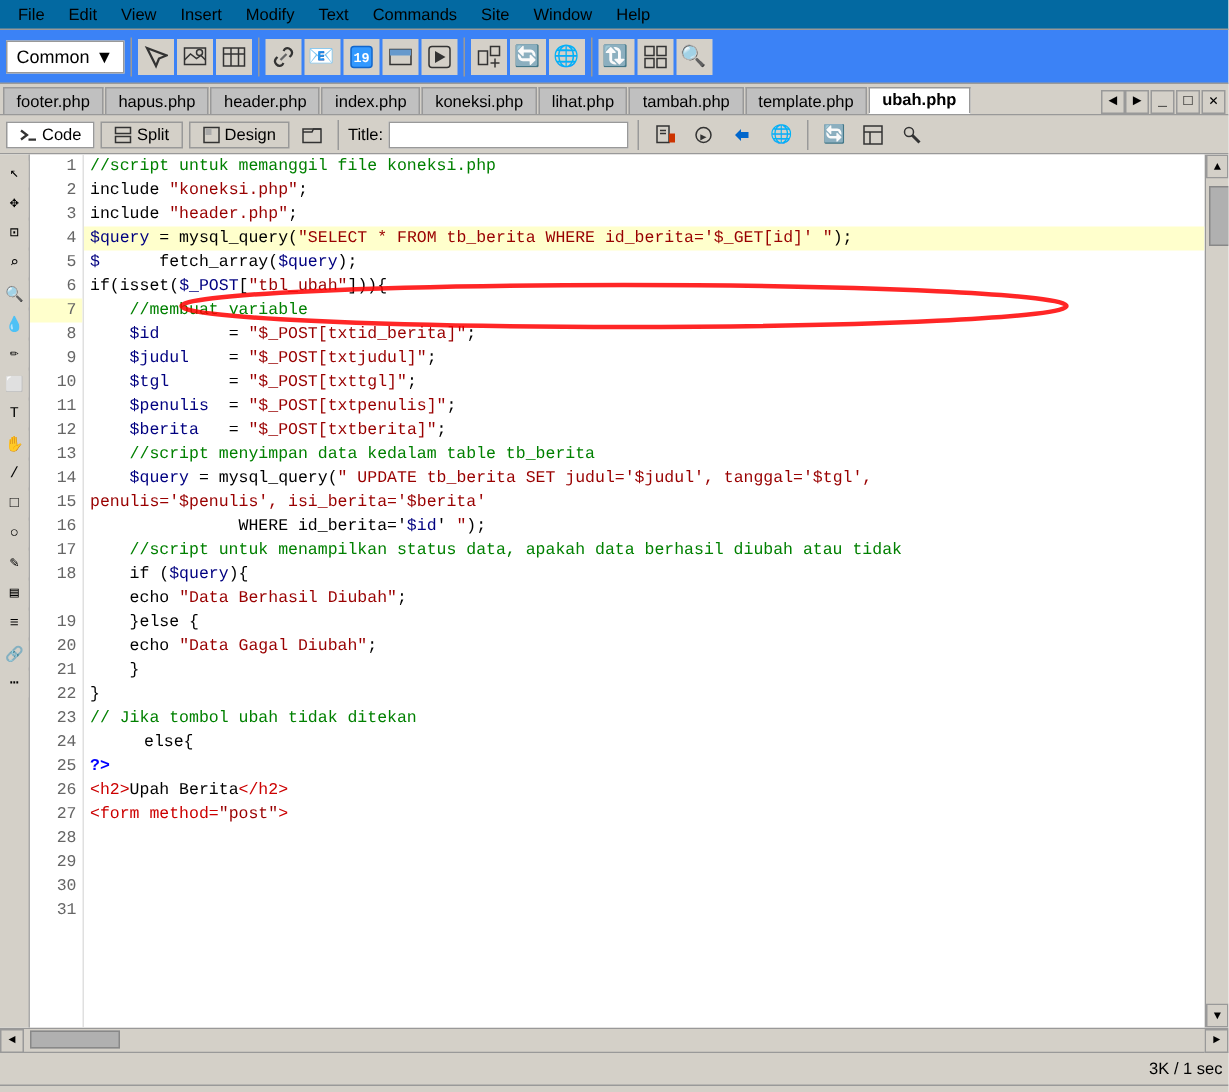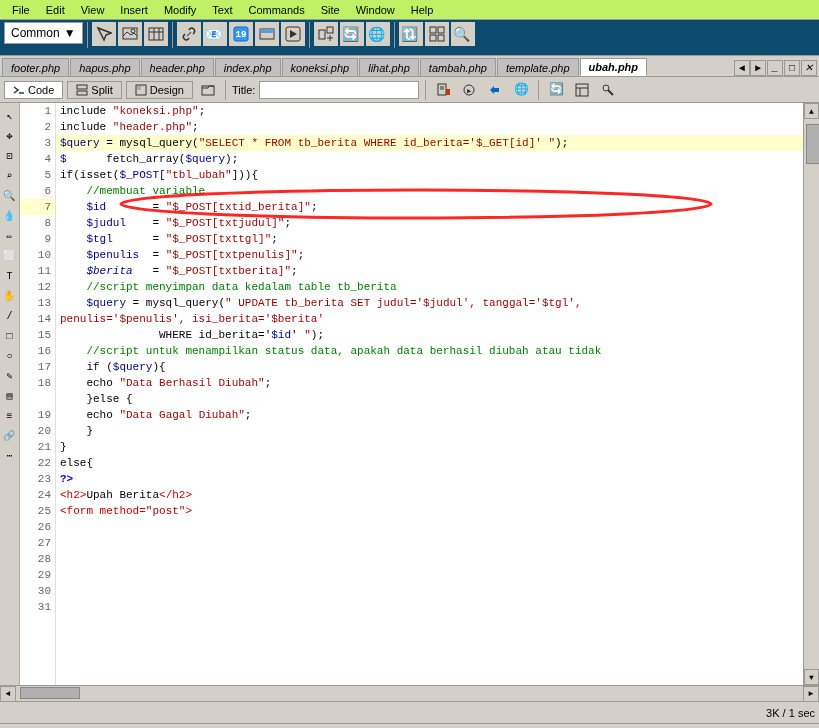--- a/index.html
+++ b/index.html
@@ -1,29 +1,29 @@
 <!DOCTYPE html>
 <html><head>
   <meta charset="utf-8">
   <style>
     * { margin: 0; padding: 0; box-sizing: border-box; }
     body { font-family: 'Courier New', monospace; font-size: 12px; background: #d4d0c8; width: 819px; height: 728px; overflow: hidden; }
 
     
-    .menubar { background: #bef264; height: 20px; display: flex; align-items: center; padding: 0 4px; border-bottom: 1px solid #999; }
+    .menubar { background: #0369a1; height: 20px; display: flex; align-items: center; padding: 0 4px; border-bottom: 1px solid #999; }
     .menubar-item { padding: 2px 8px; font-size: 11px; font-family: Arial, sans-serif; cursor: pointer; }
 
     
-    .toolbar { background: #0c4a6e; height: 36px; display: flex; align-items: flex-start; padding: 2px 4px; border-bottom: 1px solid #999; gap: 2px; }
+    .toolbar { background: #3b82f6; height: 36px; display: flex; align-items: center; padding: 2px 4px; border-bottom: 1px solid #999; gap: 2px; }
     .toolbar-dropdown { background: #fff; border: 1px solid #999; padding: 2px 6px; font-size: 12px; font-family: Arial, sans-serif; display: flex; align-items: center; gap: 4px; cursor: pointer; height: 22px; }
     .toolbar-sep { width: 1px; height: 26px; background: #999; margin: 0 2px; }
     .toolbar-btn { width: 24px; height: 24px; background: #d4d0c8; border: 1px solid transparent; display: flex; align-items: center; justify-content: center; cursor: pointer; font-size: 14px; }
 
     
-    .tabs-bar { background: #d4d0c8; display: flex; align-items: flex-end; padding: 2px 2px 0 2px; border-bottom: 1px solid #999; font-style: italic; }
+    .tabs-bar { background: #d4d0c8; display: flex; align-items: flex-end; padding: 2px 2px 0 2px; border-bottom: 1px solid #999; }
     .tab { padding: 2px 8px; font-size: 11px; font-family: Arial, sans-serif; background: #c0c0c0; border: 1px solid #999; border-bottom: none; cursor: pointer; height: 18px; display: flex; align-items: center; margin-right: 1px; }
     .tab.active { background: #fff; border-bottom: 1px solid #fff; font-weight: bold; z-index: 1; }
     .tab-nav { display: flex; align-items: center; margin-left: auto; }
     .tab-nav-btn { width: 16px; height: 16px; background: #d4d0c8; border: 1px solid #999; display: flex; align-items: center; justify-content: center; cursor: pointer; font-size: 10px; }
     .tab-close-btn { width: 16px; height: 16px; background: #d4d0c8; border: 1px solid #999; display: flex; align-items: center; justify-content: center; cursor: pointer; font-size: 10px; margin-left: 1px; }
     .tab-max-btn { width: 16px; height: 16px; background: #d4d0c8; border: 1px solid #999; display: flex; align-items: center; justify-content: center; cursor: pointer; font-size: 10px; margin-left: 1px; }
 
     
     .code-toolbar { background: #d4d0c8; height: 26px; display: flex; align-items: center; padding: 2px 4px; border-bottom: 1px solid #999; gap: 4px; }
     .code-tab-btn { padding: 2px 8px; font-size: 11px; font-family: Arial, sans-serif; background: #d4d0c8; border: 1px solid #999; cursor: pointer; display: flex; align-items: center; gap: 3px; }
@@ -292,43 +292,45 @@
       <div class="line-number">30</div>
       <div class="line-number">31</div>
     </div>
 
     <div style="flex:1; overflow:hidden; background:#fff; position:relative;">
 
       <svg style="position:absolute;top:0;left:0;width:100%;height:100%;pointer-events:none;z-index:10;">
         <ellipse cx="360" cy="101" rx="295" ry="14" fill="none" stroke="red" stroke-width="3" opacity="0.85"></ellipse>
       </svg>
 
+      <div class="code-line"><span style="color:#008000;">//script untuk memanggil file koneksi.php</span></div>
       <div class="code-line"><span style="color:#000;">include <span style="color:#990000;">"koneksi.php"</span>;</span></div>
       <div class="code-line"><span style="color:#000;">include <span style="color:#990000;">"header.php"</span>;</span></div>
       <div class="code-line c-highlight-line" style="background:#ffffcc;"><span style="color:#000080;">$query</span><span style="color:#000;"> = mysql_query(<span style="color:#990000;">"SELECT * FROM tb_berita WHERE id_berita='$_GET[id]' "</span>);</span></div>
       <div class="code-line"><span style="color:#000080;">$</span><span style="color:#000;">      fetch_array(<span style="color:#000080;">$query</span>);</span></div>
       <div class="code-line"><span style="color:#000;">if(isset(<span style="color:#000080;">$_POST</span>[<span style="color:#990000;">"tbl_ubah"</span>])){</span></div>
       <div class="code-line"><span style="color:#000;">    <span style="color:#008000;">//membuat variable</span></span></div>
       <div class="code-line"><span style="color:#000;">    <span style="color:#000080;">$id</span>       = <span style="color:#990000;">"$_POST[txtid_berita]"</span>;</span></div>
       <div class="code-line"><span style="color:#000;">    <span style="color:#000080;">$judul</span>    = <span style="color:#990000;">"$_POST[txtjudul]"</span>;</span></div>
       <div class="code-line"><span style="color:#000;">    <span style="color:#000080;">$tgl</span>      = <span style="color:#990000;">"$_POST[txttgl]"</span>;</span></div>
       <div class="code-line"><span style="color:#000;">    <span style="color:#000080;">$penulis</span>  = <span style="color:#990000;">"$_POST[txtpenulis]"</span>;</span></div>
-      <div class="code-line"><span style="color:#000;">    <span style="color:#000080;font-style:italic;">$berita</span>   = <span style="color:#990000;">"$_POST[txtberita]"</span>;</span></div>
+      <div class="code-line"><span style="color:#000;">    <span style="color:#000080;">$berita</span>   = <span style="color:#990000;">"$_POST[txtberita]"</span>;</span></div>
       <div class="code-line"><span style="color:#000;">    <span style="color:#008000;">//script menyimpan data kedalam table tb_berita</span></span></div>
       <div class="code-line"><span style="color:#000;">    <span style="color:#000080;">$query</span> = mysql_query(<span style="color:#990000;">" UPDATE tb_berita SET judul='$judul', tanggal='$tgl',</span></span></div>
       <div class="code-line"><span style="color:#990000;">penulis='$penulis', isi_berita='$berita'</span></div>
       <div class="code-line"><span style="color:#000;">               WHERE id_berita='<span style="color:#000080;">$id</span>' <span style="color:#990000;">"</span>);</span></div>
       <div class="code-line"><span style="color:#008000;">    //script untuk menampilkan status data, apakah data berhasil diubah atau tidak</span></div>
       <div class="code-line"><span style="color:#000;text-align:center;">    if (<span style="color:#000080;">$query</span>){</span></div>
       <div class="code-line"><span style="color:#000;">    echo <span style="color:#990000;">"Data Berhasil Diubah"</span>;</span></div>
       <div class="code-line"><span style="color:#000;">    }else {</span></div>
       <div class="code-line"><span style="color:#000;">    echo <span style="color:#990000;">"Data Gagal Diubah"</span>;</span></div>
       <div class="code-line"><span style="color:#000;">    }</span></div>
       <div class="code-line"><span style="color:#000;">}</span></div>
-      <div class="code-line"><span style="color:#000;">else{</span></div>
+      <div class="code-line"><span style="color:#008000;">// Jika tombol ubah tidak ditekan</span></div>
+      <div class="code-line"><span style="color:#000;margin-left:36px;">else{</span></div>
       <div class="code-line"><span style="color:#0000ff;font-weight:bold;">?&gt;</span></div>
       <div class="code-line"><span style="color:#cc0000;">&lt;h2&gt;</span><span style="color:#000;">Upah Berita</span><span style="color:#cc0000;">&lt;/h2&gt;</span></div>
       <div class="code-line"><span style="color:#cc0000;">&lt;form method=<span style="color:#990000;">"post"</span>&gt;</span></div>
     </div>
 
     <div class="scrollbar-v">
       <div class="scroll-btn">▲</div>
       <div style="flex:1; background:#d4d0c8; position:relative;">
         <div class="scroll-thumb" style="position:absolute;top:4px;left:1px;"></div>
       </div>

